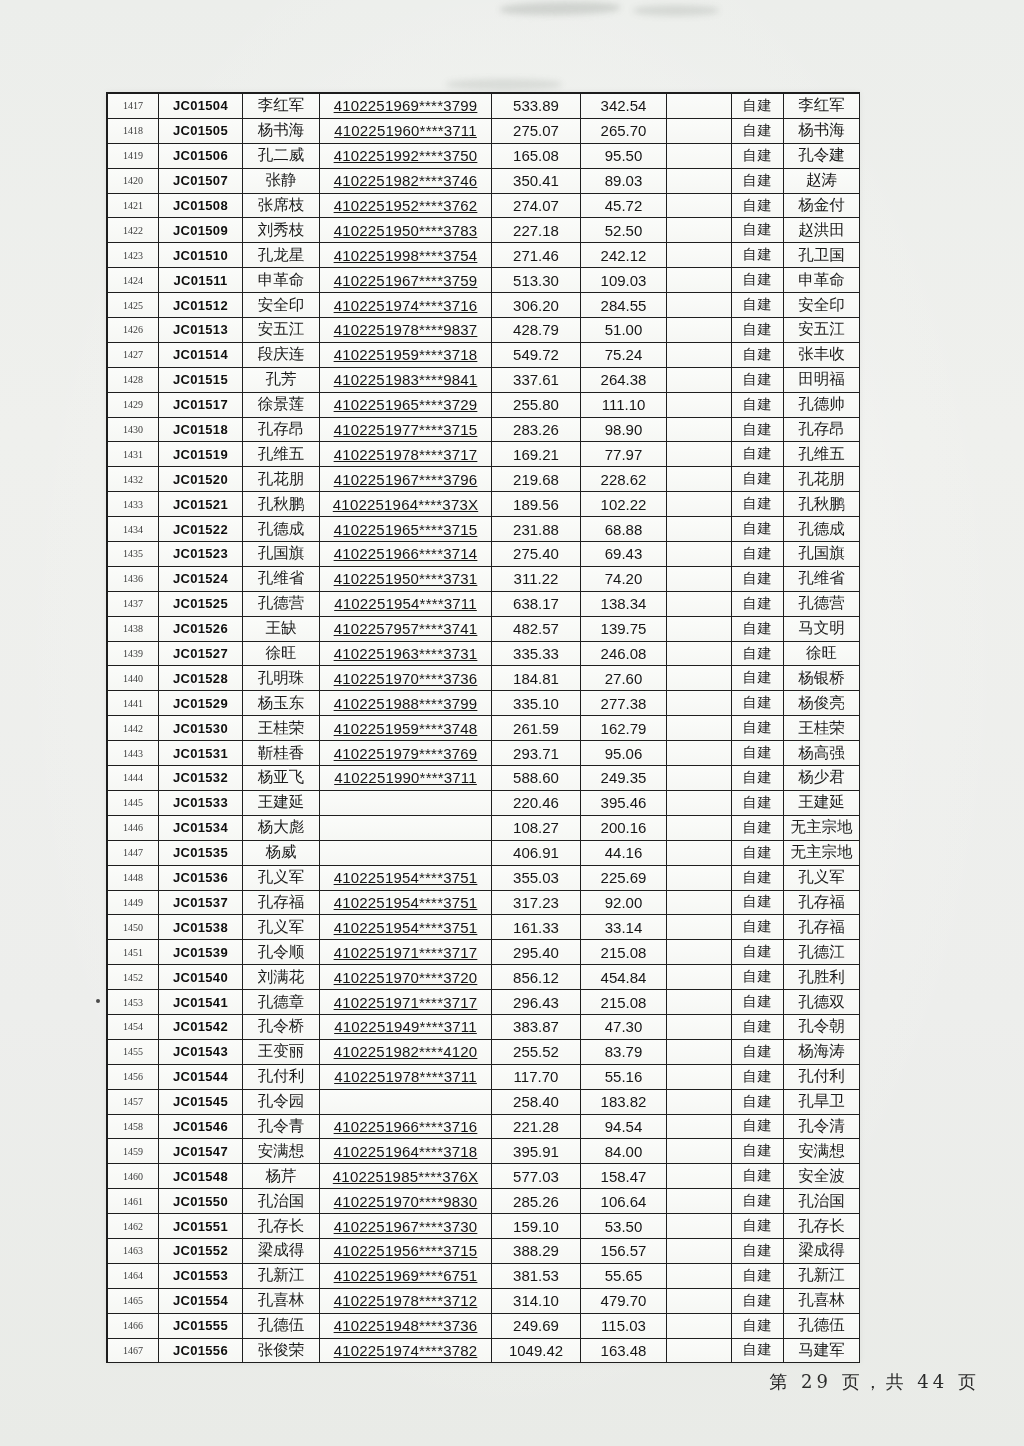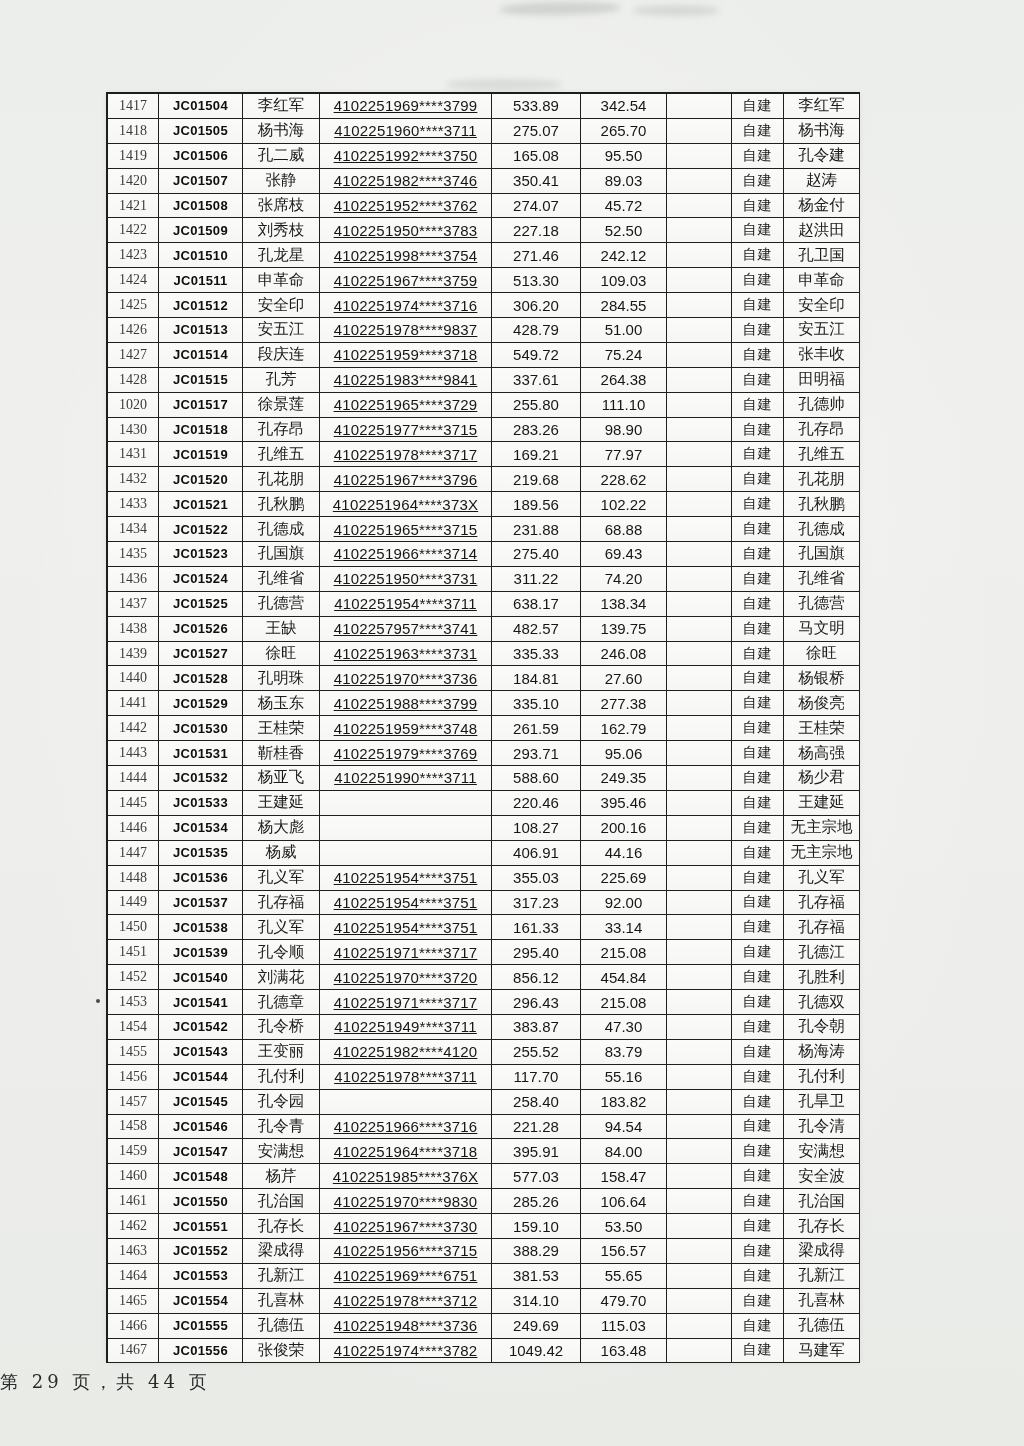--- a/index.html
+++ b/index.html
@@ -63,21 +63,21 @@
     justify-content: center;
     white-space: nowrap;
     overflow: hidden;
     color: #161616;
     font-size: 15px;
     background: linear-gradient(180deg, #fbfcfa 0%, #f6f7f4 100%);
   }
   .t-cell.c0 {
     font-family: "Liberation Serif", serif;
     color: #3c3c3c;
-    font-size: 14px;
+    font-size: 10px;
   }
   .t-cell.c1 {
     font-weight: bold;
     letter-spacing: 0.3px;
     font-size: 13px;
     color: #0e0e0e;
   }
   .t-cell.c2, .t-cell.c8 {
     font-size: 15.5px;
     font-family: "DejaVu Sans", sans-serif;
@@ -96,21 +96,21 @@
     font-family: "DejaVu Sans", sans-serif;
     letter-spacing: 1px;
     color: #1b1b1b;
   }
 
   .page-footer {
     position: absolute;
     left: 0;
     top: 1370px;
     width: 980px;
-    text-align: left;
+    text-align: right;
     font-family: "DejaVu Serif", "Liberation Serif", serif;
     font-size: 18px;
     letter-spacing: 4px;
     color: #2a2a2a;
   }
 </style>
 </head>
 <body>
 
 <div class="smudge s1"></div>
@@ -246,21 +246,21 @@
       <div class="t-cell c1">JC01515</div>
       <div class="t-cell c2">孔芳</div>
       <div class="t-cell c3">4102251983****9841</div>
       <div class="t-cell c4">337.61</div>
       <div class="t-cell c5">264.38</div>
       <div class="t-cell c6"></div>
       <div class="t-cell c7">自建</div>
       <div class="t-cell c8">田明福</div>
     </div>
     <div class="t-row">
-      <div class="t-cell c0">1020</div>
+      <div class="t-cell c0">1429</div>
       <div class="t-cell c1">JC01517</div>
       <div class="t-cell c2">徐景莲</div>
       <div class="t-cell c3">4102251965****3729</div>
       <div class="t-cell c4">255.80</div>
       <div class="t-cell c5">111.10</div>
       <div class="t-cell c6"></div>
       <div class="t-cell c7">自建</div>
       <div class="t-cell c8">孔德帅</div>
     </div>
     <div class="t-row">

